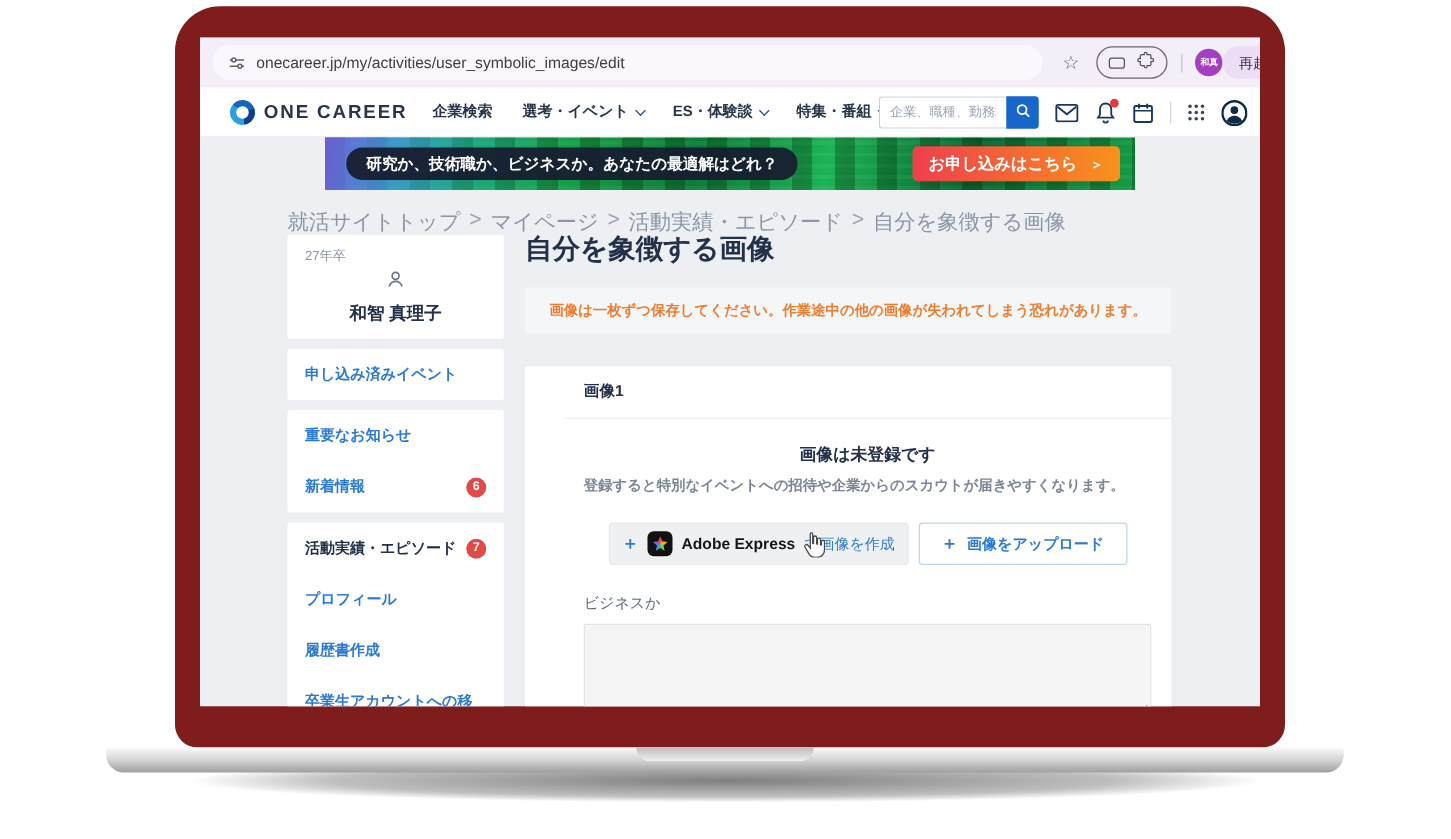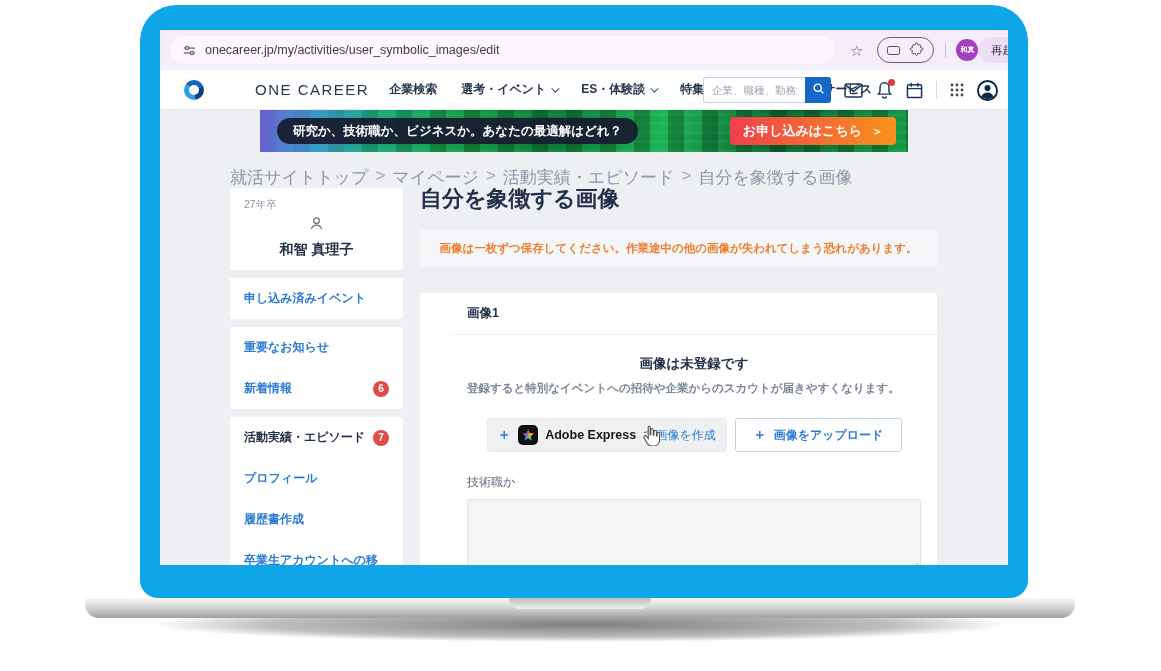--- a/index.html
+++ b/index.html
@@ -1,20 +1,20 @@
 <!DOCTYPE html>
 <html><head>
 <meta charset="utf-8">
 <style>
   * { margin:0; padding:0; box-sizing:border-box; }
   html,body { width:1161px; height:671px; background:#ffffff; font-family:"Liberation Sans","DejaVu Sans",sans-serif; }
   .stage { position:relative; width:1161px; height:671px; background:#fff; overflow:hidden; }
 
   
-  .laptop-screen { position:absolute; left:140px; top:5px; width:888px; height:593px; background:#0ea5e9; border-radius:36px 36px 18px 18px; }
+  .laptop-screen { position:absolute; left:140px; top:5px; width:888px; height:593px; background:#7f1d1d; border-radius:36px 36px 18px 18px; }
   .laptop-base { position:absolute; left:85px; top:598px; width:990px; height:20px; background:linear-gradient(#fafafa,#cfcfcf 55%,#9f9f9f); border-radius:2px 2px 14px 14px; }
   .laptop-notch { position:absolute; left:50%; top:0; transform:translateX(-50%); width:142px; height:11px; background:linear-gradient(#bdbdbd,#efefef); border-radius:0 0 12px 12px; }
   .laptop-shadow { position:absolute; left:60px; top:612px; width:1040px; height:42px; background:radial-gradient(ellipse 55% 55% at 50% 30%, rgba(0,0,0,.5), rgba(0,0,0,.25) 55%, transparent 75%); }
 
   
   .viewport { position:absolute; left:20px; top:25px; width:848px; height:535px; background:#edeff3; overflow:hidden; }
 
   
   .chrome { position:absolute; left:0; top:0; width:848px; height:40px; background:#f3eef8; display:flex; align-items:center; padding:0 10px; }
   .urlbar { width:664px; height:28px; border-radius:14px; background:#fcf7fd; display:flex; align-items:center; gap:9px; padding:0 13px; flex:none; }
@@ -25,21 +25,21 @@
   .win-glyph { width:13px; height:9px; border:1.6px solid #55505a; border-radius:2.5px; }
   .chrome-div { width:1px; height:15px; background:#c8bed1; margin-left:11px; }
   .chrome-avatar { margin-left:10px; width:22px; height:22px; border-radius:50%; background:#a43fc2; color:#fff; font-size:7px; font-weight:bold; display:flex; align-items:center; justify-content:center; }
   .restart-pill { position:absolute; left:818px; top:7px; height:26px; border-radius:13px; background:#ecdff5; color:#403049; font-size:11.5px; display:flex; align-items:center; padding:0 13px; white-space:nowrap; }
 
   
   .siteheader { position:absolute; left:0; top:40px; width:848px; height:40px; background:#fff; border-bottom:1px solid #ececf0; display:flex; align-items:center; padding:0 12px 0 24px; }
   .logo { display:flex; align-items:center; gap:7px; margin-right:20px; }
   .logo-mark { width:20px; height:20px; border-radius:50%; background:conic-gradient(from 200deg,#2b9fe0 0 110deg,#1565c0 110deg 230deg,#0d3f8e 230deg 330deg,#2b9fe0 330deg); position:relative; }
   .logo-mark::after { content:""; position:absolute; left:5px; top:5px; width:10px; height:10px; border-radius:50%; background:#fff; }
-  .brand { font-size:15px; font-weight:normal; color:#27364b; letter-spacing:1.5px; white-space:nowrap;margin-left:44px; }
+  .brand { font-size:15px; font-weight:bold; color:#27364b; letter-spacing:1.5px; white-space:nowrap; }
   .nav { display:flex; align-items:center; gap:24px; }
   .nav-item { font-size:12px; font-weight:bold; color:#27364b; white-space:nowrap; display:flex; align-items:center; gap:5px; }
   .chev { width:6px; height:6px; border-right:1.7px solid #23477e; border-bottom:1.7px solid #23477e; transform:rotate(45deg) translateY(-2px); }
   .header-right { position:absolute; right:10px; top:0; height:40px; display:flex; align-items:center; gap:13px; }
   .searchbox { display:flex; align-items:center; }
   .searchbox input { width:102px; height:26px; border:1px solid #c8d1db; border-right:none; border-radius:3px 0 0 3px; font-size:10.5px; padding:0 8px; color:#333; background:#fff; outline:none; }
   .searchbox input::placeholder { color:#9aa4b2; }
   .search-btn { width:26px; height:26px; background:#1667c9; border:none; border-radius:0 3px 3px 0; display:flex; align-items:center; justify-content:center; }
   .hicon { position:relative; display:flex; align-items:center; }
   .bell-dot { position:absolute; right:-2px; top:-2px; width:7px; height:7px; border-radius:50%; background:#e23b3b; }
@@ -298,21 +298,21 @@
                     </span>
                   <span class="adobe-brand">Adobe Express</span>
                   <span class="adobe-suffix">で画像を作成</span>
                 </div>
                 <div class="upload-btn">
                   <span class="plus">＋</span>
                   <span>画像をアップロード</span>
                 </div>
               </div>
 
-              <div class="comment-label">技術職か</div>
+              <div class="comment-label">ビジネスか</div>
               <div class="comment-wrap">
                 <textarea style=""></textarea>
                 <span class="resize-grip"></span>
               </div>
 
             </div>
           </div>
         </section>
       </div>
 

